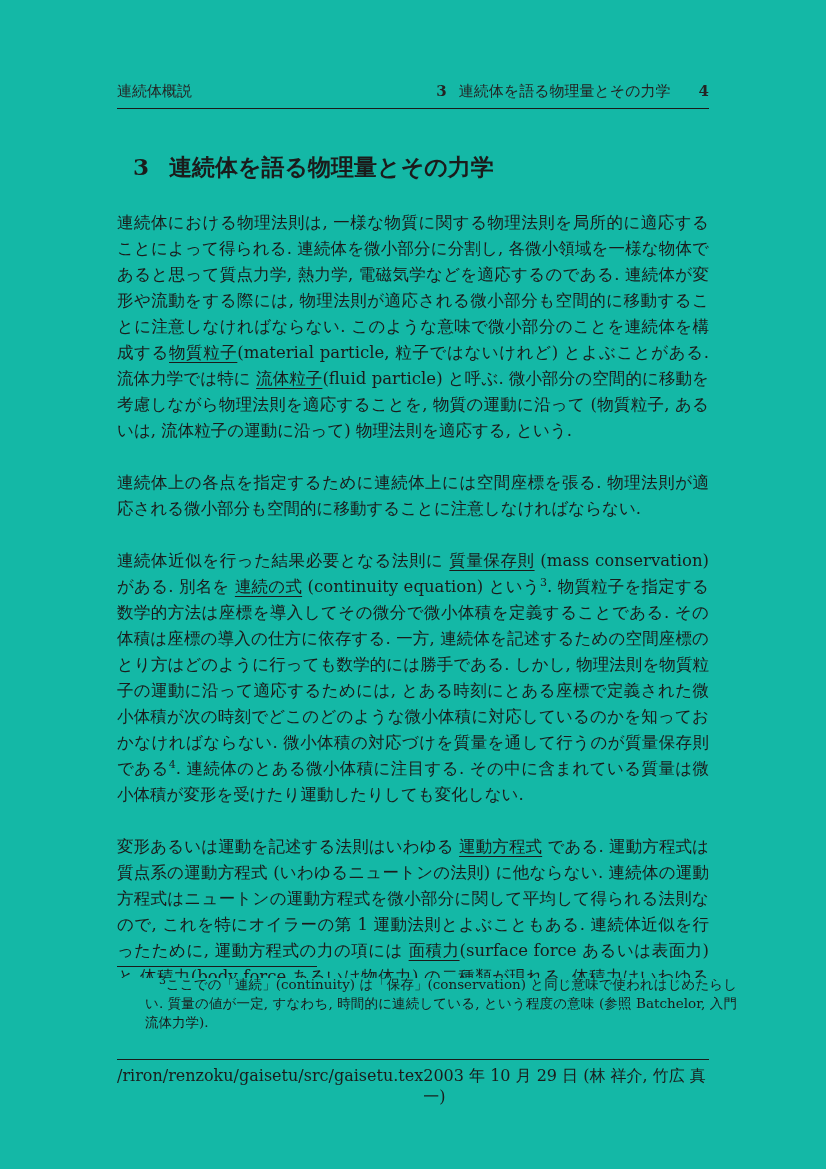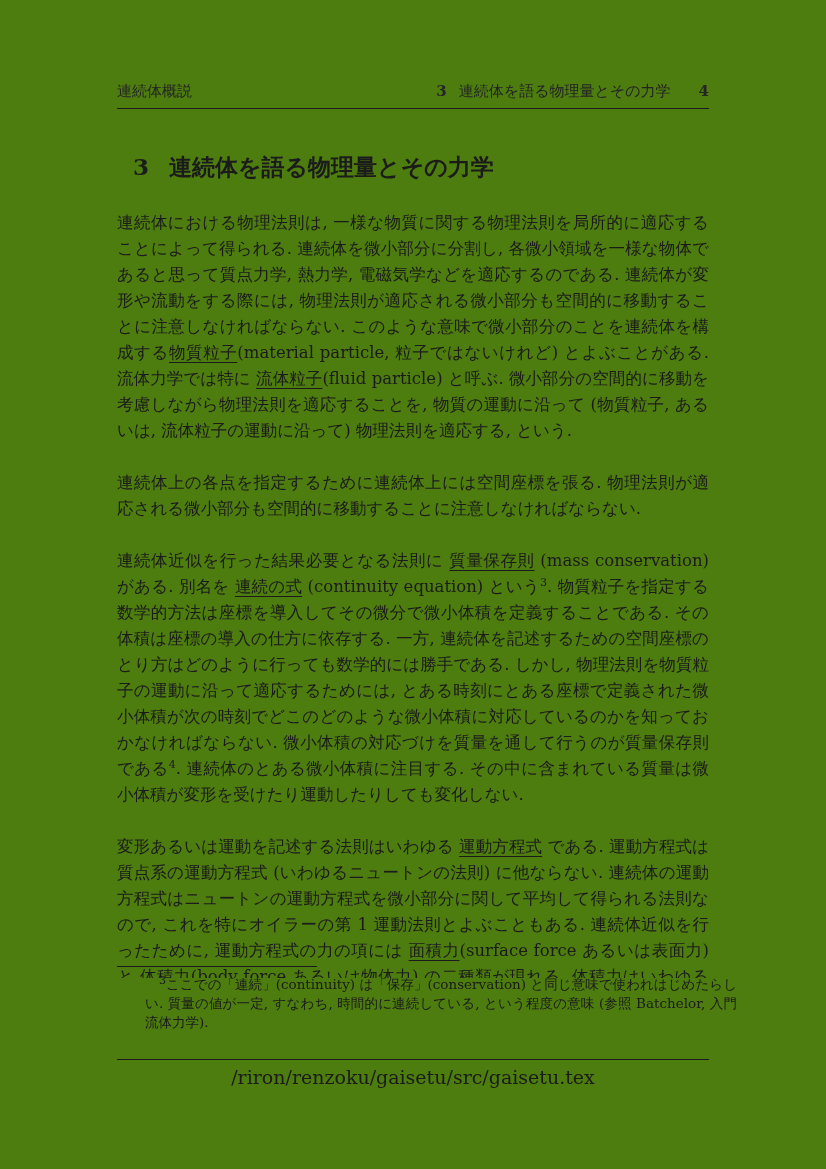--- a/index.html
+++ b/index.html
@@ -6,21 +6,21 @@
   body {
     width: 826px; height: 1169px;
     background: #ffffff;
     color: #1b1b1b;
     font-family: "DejaVu Serif", serif;
   }
   .page {
     position: relative;
     width: 826px; height: 1169px;
     overflow: hidden;
-    background: #4d7c0f;
+    background: #14b8a6;
   }
   .running-head {
     position: absolute; top: 82px; left: 117px; width: 592px;
     display: flex; justify-content: space-between; align-items: baseline;
     font-family: "DejaVu Sans", sans-serif;
     font-size: 15px; color: #242424;
   }
   .running-head .head-right { display: flex; align-items: baseline; }
   .running-head .sec-num { margin-right: 12px; font-weight: bold; font-family: "DejaVu Serif", serif; }
   .running-head .page-num { margin-left: 28px; font-weight: bold; font-family: "DejaVu Serif", serif; }
@@ -56,22 +56,22 @@
     text-align: justify;
     margin-left: 28px;
   }
   .footnotes p { margin: 0; text-indent: 14px; }
   .footer-rule {
     position: absolute; top: 1059px; left: 117px; width: 592px; height: 1px;
     background: #1b1b1b;
   }
   .page-footer {
     position: absolute; top: 1066px; left: 117px; width: 592px;
-    display: flex; justify-content: center; align-items: baseline;
-    font-size: 19px;
+    display: flex; justify-content: flex-end; align-items: baseline;
+    font-size: 16px;
   }
 </style>
 </head>
 <body>
 
 <div class="page">
 
   <div class="running-head">
     <span>連続体概説</span>
     <span class="head-right">
@@ -97,15 +97,16 @@
   <div class="footnote-rule"></div>
 
   <div class="footnotes">
     <p><sup class="fnmark">3</sup>ここでの「連続」(continuity) は「保存」(conservation) と同じ意味で使われはじめたらしい. 質量の値が一定, すなわち, 時間的に連続している, という程度の意味 (参照 Batchelor, 入門流体力学).</p>
   </div>
 
   <div class="footer-rule"></div>
 
   <div class="page-footer">
     <span>/riron/renzoku/gaisetu/src/gaisetu.tex</span>
+    <span>2003 年 10 月 29 日 (林 祥介, 竹広 真一)</span>
   </div>
 
 </div>
 
 </body></html>

